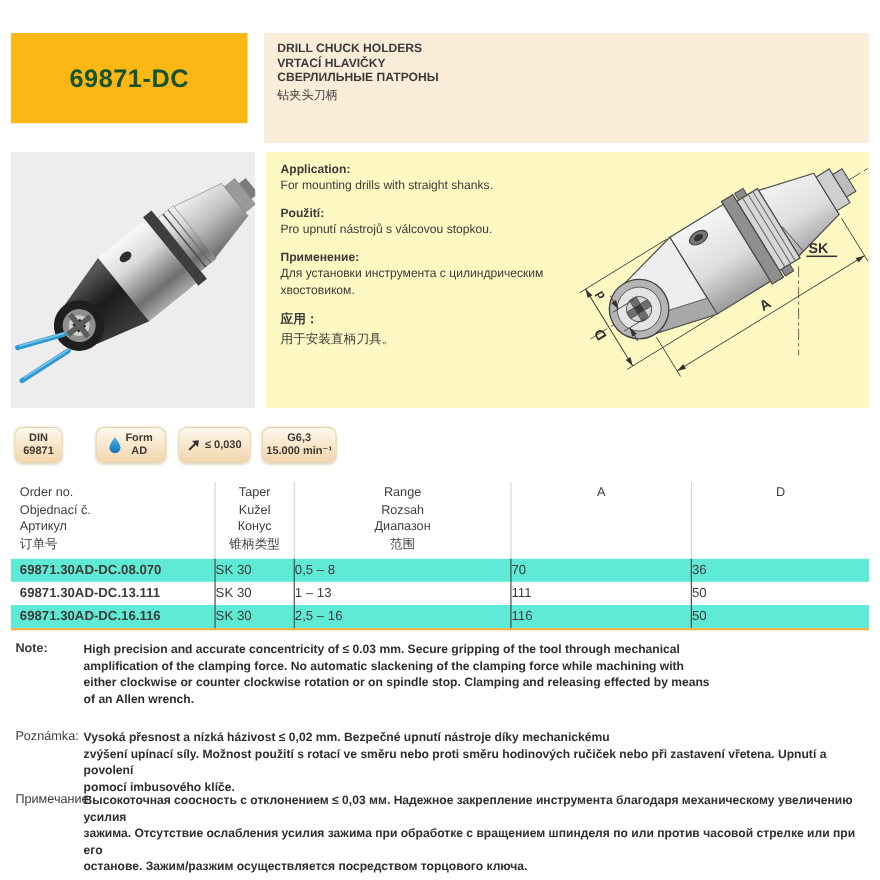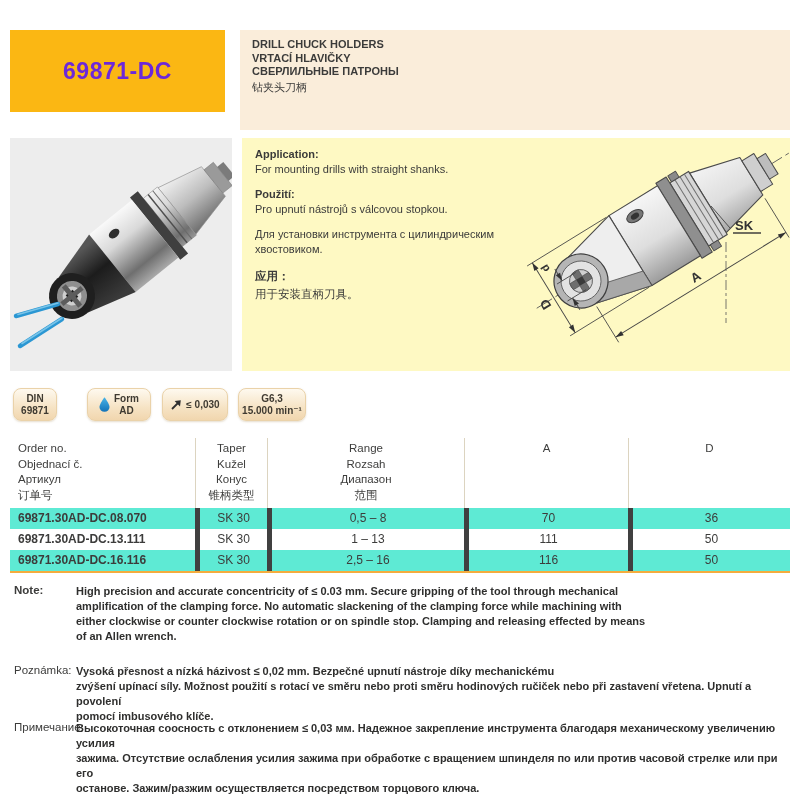--- a/index.html
+++ b/index.html
@@ -4,21 +4,21 @@
 <style>
   * { margin:0; padding:0; box-sizing:border-box; }
   html,body { background:#fff; }
   body { font-family:"Liberation Sans","DejaVu Sans",sans-serif; color:#3c3c3b; }
   #page { position:relative; width:800px; height:800px; background:#fff; overflow:hidden; }
   .pre { white-space:pre-line; }
 
   
   #code-box { position:absolute; left:10px; top:30px; width:215px; height:82px;
     background:#FBB713; display:flex; align-items:center; justify-content:center; }
-  #code-box .code { font-size:23px; font-weight:bold; color:#6d28d9; letter-spacing:.5px; }
+  #code-box .code { font-size:23px; font-weight:bold; color:#14532d; letter-spacing:.5px; }
   #title-box { position:absolute; left:240px; top:30px; width:550px; height:100px;
     background:#FAEDDA; padding:8px 12px; }
   #title-box .t-bold { font-size:11px; font-weight:bold; line-height:13.5px; color:#3b3b3a; }
   #title-box .t-zh { font-size:11px; line-height:15px; color:#3b3b3a; margin-top:1px; }
 
   
   #photo-panel { position:absolute; left:10px; top:138px; width:222px; height:233px; background:#EDEDED; }
   #info-panel { position:absolute; left:242px; top:138px; width:548px; height:233px; background:#fef9c3; }
   #app-block { position:absolute; left:13px; top:9px; width:245px; }
   .app-group { margin-bottom:10px; font-size:11px; line-height:15px; color:#3b3b3a; }
@@ -36,22 +36,22 @@
   #badge-form { left:87px; width:64px; }
   #badge-runout { left:162px; width:66px; }
   #badge-balance { left:238px; width:68px; }
 
   
   #spec-table { position:absolute; left:10px; top:438px; width:780px; border-bottom:2px solid #F4AC3D; }
   .trow { display:grid; grid-template-columns:185px 72px 197px 164px 162px; }
   .thead .cell { height:70px; padding-top:3px; font-size:11.5px; line-height:15.5px;
     font-weight:normal; color:#3e3e3d; text-align:center; border-left:1px solid #DCD4C0; }
   .thead .cell:first-child { border-left:none; text-align:left; padding-left:8px; }
-  .tbody-row .cell { height:21px; line-height:21px; font-size:12px; text-align:center;
-    border-left:5px solid #404040; }
+  .tbody-row .cell { height:21px; line-height:21px; font-size:12px; 
+    border-left:1px solid #404040; }
   .tbody-row .cell:first-child { border-left:none; text-align:left; padding-left:8px; font-weight:bold; }
   .rowa { background:#5eead4; }
   .rowb { background:#FFFFFF; }
 
   
   .note-label { position:absolute; left:14px; width:60px; font-size:11.5px; color:#3c3c3b; }
   .note-body { position:absolute; left:76px; width:716px; font-size:11px; font-weight:bold;
     line-height:15px; color:#2f2f2e; }
   #note-en-label { top:584px;font-weight:bold; } #note-en-body { top:584px; }
   #note-cs-label { top:664px; } #note-cs-body { top:664px; }
@@ -123,20 +123,21 @@
     <div id="app-block">
       <div class="app-group">
         <div class="lbl">Application:</div>
         <div>For mounting drills with straight shanks.</div>
       </div>
       <div class="app-group">
         <div class="lbl">Použití:</div>
         <div>Pro upnutí nástrojů s válcovou stopkou.</div>
       </div>
       <div class="app-group">
+        <div class="lbl">Применение:</div>
         <div>Для установки инструмента с цилиндрическим хвостовиком.</div>
       </div>
       <div class="app-group zh">
         <div class="lbl">应用：</div>
         <div>用于安装直柄刀具。</div>
       </div>
     </div>
 
     <div id="drawing-wrap">
       <svg width="297" height="233" viewBox="0 0 297 233">

